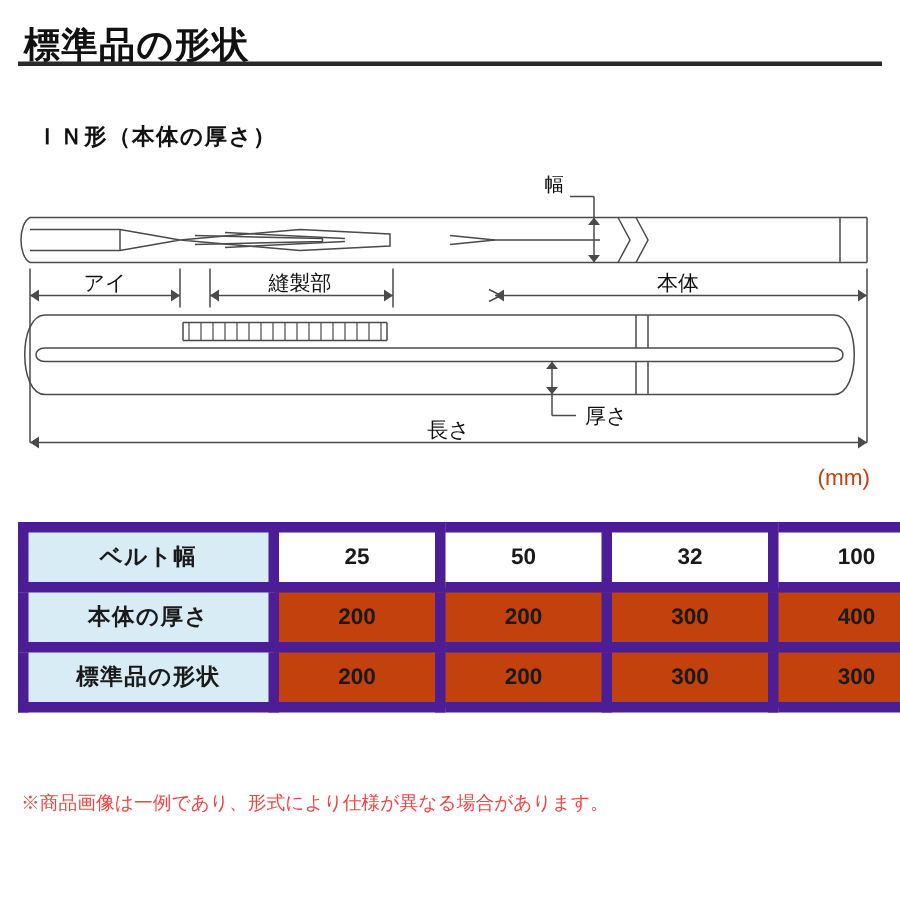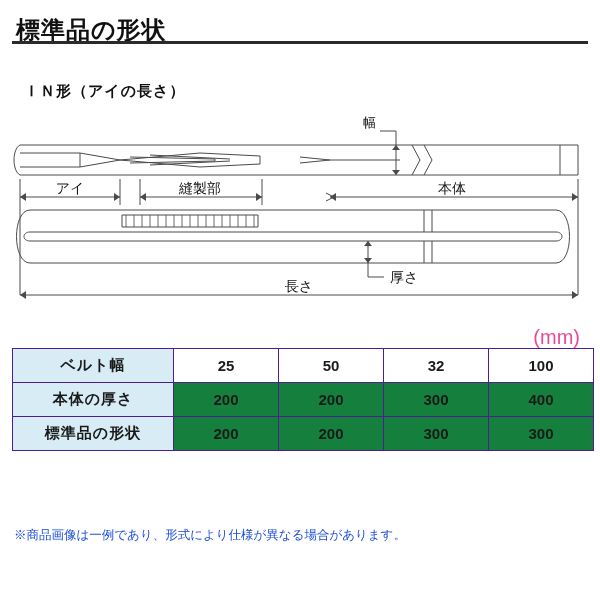--- a/index.html
+++ b/index.html
@@ -69,89 +69,89 @@
     height: 215px;
   }
   .diagram svg {
     display: block;
   }
 
   
   .mm-label {
     position: absolute;
     right: 20px;
-    top: 326px;
-    font-size: 20px;
-    color: #ec4899;
+    top: 310px;
+    font-size: 15px;
+    color: #c2410c;
   }
 
   
   .spec-table {
     position: absolute;
     left: 12px;
     top: 348px;
     width: 576px;
     border-collapse: collapse;
     table-layout: fixed;
   }
   .spec-table td, .spec-table th {
-    border: 1px solid #4c1d95;
+    border: 7px solid #4c1d95;
     height: 33px;
     text-align: center;
     vertical-align: middle;
     font-size: 15px;
     font-weight: bold;
     color: #1a1a1a;
     padding: 0;
   }
   .spec-table .rowhead {
     background: #d7ecf5;
     width: 160px;
     letter-spacing: 1px;
   }
   .spec-table .val {
-    background: #15803d;
+    background: #c2410c;
     width: 104px;
     font-weight: bold;
   }
   .spec-table tr.head .val {
     background: #ffffff;
   }
 
   
   .notes {
     position: absolute;
     left: 14px;
     top: 526px;
     width: 580px;
   }
   .note {
     font-size: 12.5px;
-    color: #1d4ed8;
+    color: #ef4444;
     line-height: 1.55;
     white-space: nowrap;
   }
 
   
   text {
     font-family: "Liberation Sans", sans-serif;
     fill: #111111;
   }
 </style>
 </head>
 <body>
 
 <div class="page">
 
   <div class="header">
     <div class="header-title">標準品の形状</div>
     <div class="header-rule"></div>
   </div>
 
-  <div class="subtitle">ＩＮ形（アイの長さ）</div>
+  <div class="subtitle">ＩＮ形（本体の厚さ）</div>
 
   <div class="diagram">
     <svg width="600" height="215" viewBox="0 0 600 215">
       <g stroke="#4a4a4a" fill="none" stroke-width="1">
 
         <line x1="20" y1="40" x2="578" y2="40"></line>
         <line x1="20" y1="70" x2="578" y2="70"></line>
 
         <path d="M20,40 C12,44 12,66 20,70"></path>
 

